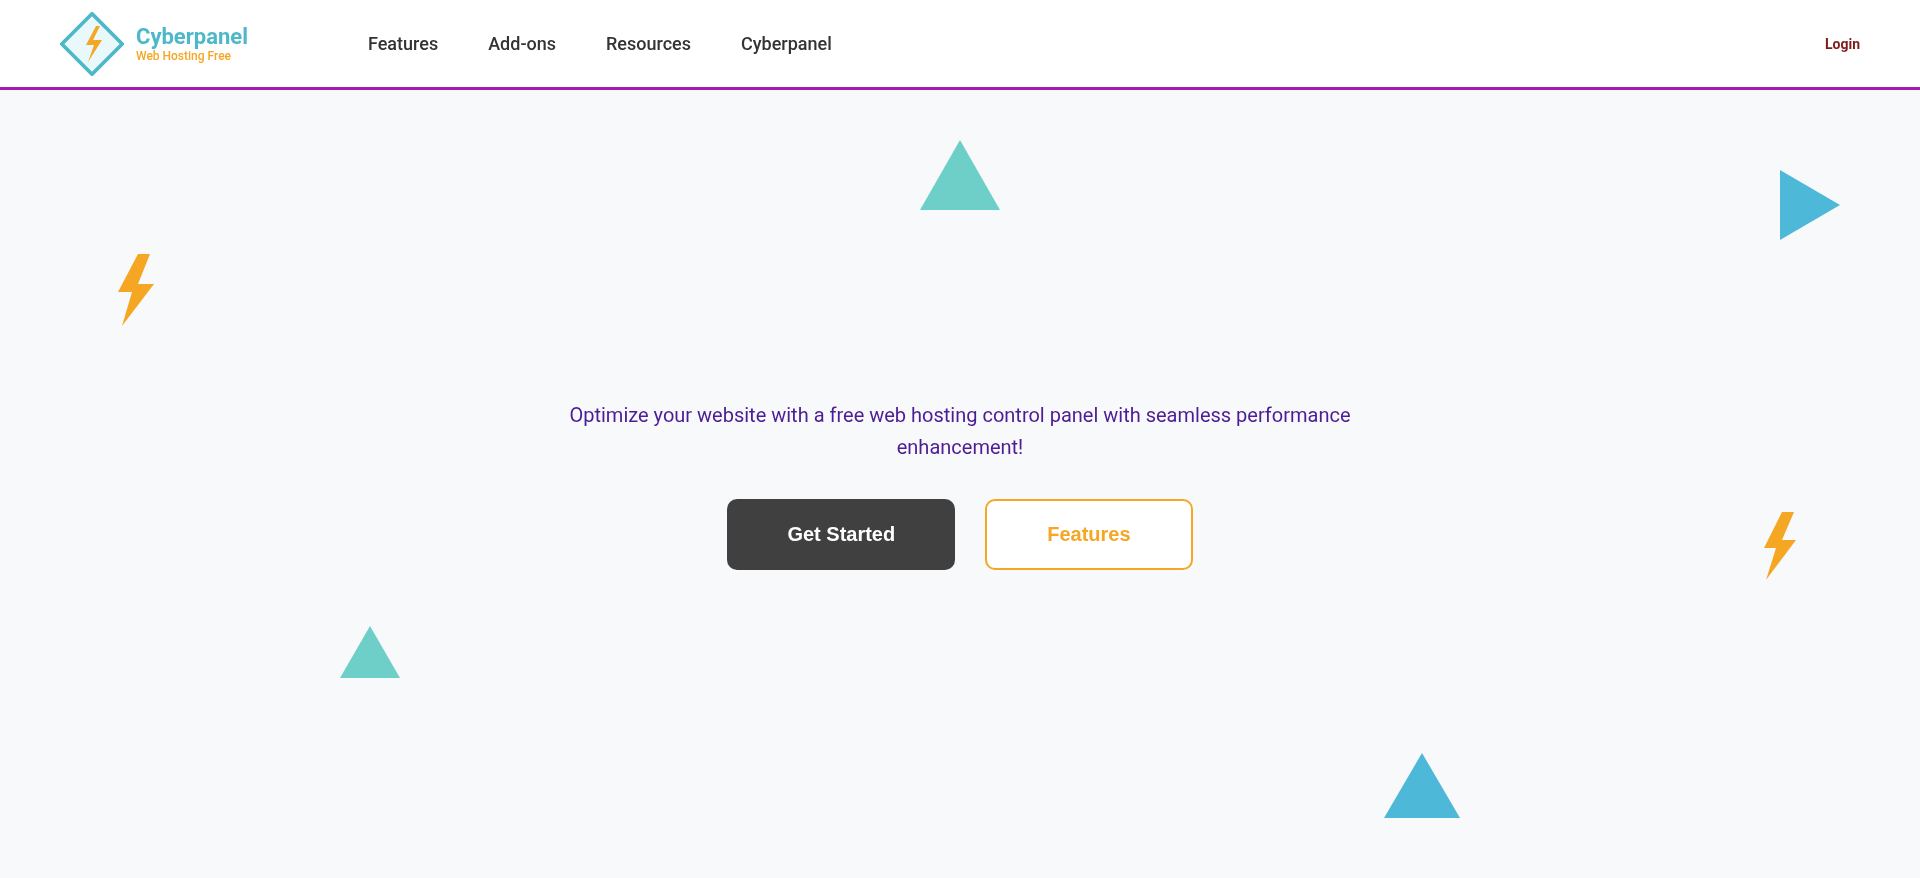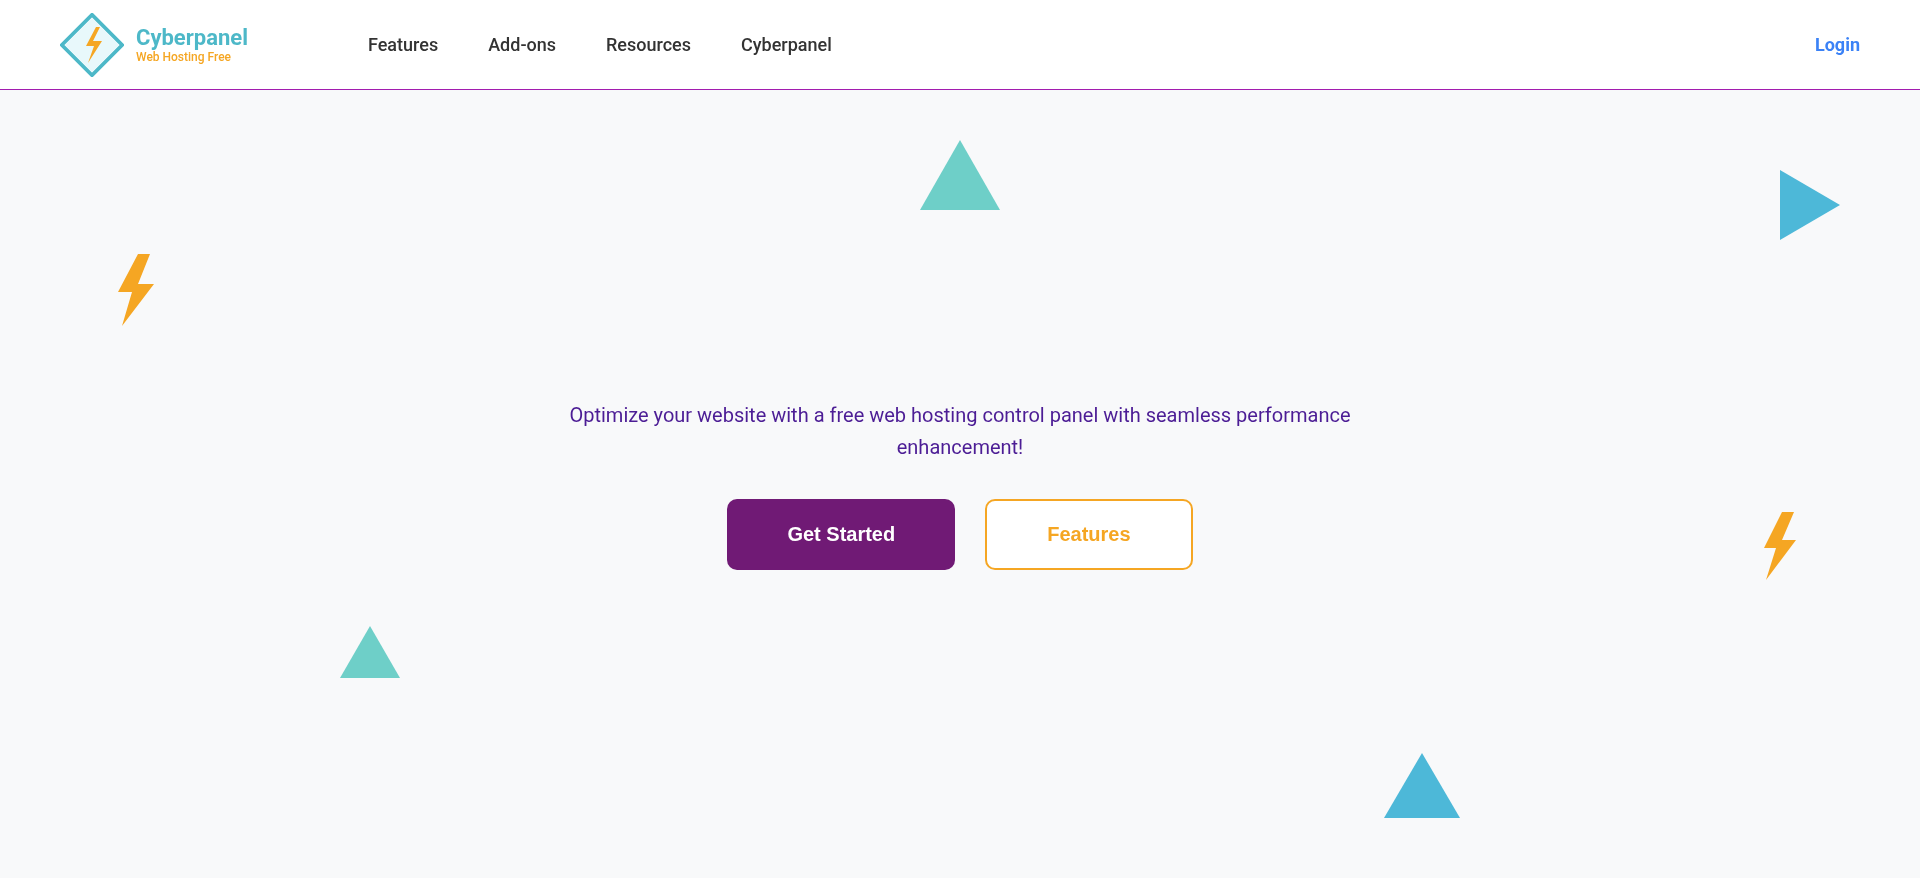--- a/index.html
+++ b/index.html
@@ -12,21 +12,21 @@
       font-family: -apple-system, BlinkMacSystemFont, 'Segoe UI', Roboto, sans-serif;
       background: #f8f9fa;
       width: 1920px;
       height: 878px;
       overflow: hidden;
     }
 
     
     .navbar {
       background: #fff;
-      border-bottom: 1px solid #a21caf;
+      border-bottom: 3px solid #a21caf;
       height: 90px;
       display: flex;
       align-items: center;
       padding: 13px 60px;
       position: relative;
       z-index: 10;
     }
 
     .logo-area {
       display: flex;
@@ -74,22 +74,22 @@
 
     .nav-right {
       margin-left: auto;
       display: flex;
       align-items: center;
       gap: 40px;
     }
 
     .login-link {
       text-decoration: none;
-      color: #3b82f6;
-      font-size: 18px;
+      color: #7f1d1d;
+      font-size: 14px;
       font-weight: 700;
     }
 
     .get-started-btn {
       background: #f5a623;
       color: #fff;
       border: none;
       border-radius: 8px;
       padding: 18px 40px;
       font-size: 18px;
@@ -133,21 +133,21 @@
       margin-bottom: 36px;
     }
 
     .hero-buttons {
       display: flex;
       gap: 30px;
       justify-content: center;
     }
 
     .btn-get-started {
-      background: #701a75;
+      background: #404040;
       color: #fff;
       border: none;
       border-radius: 10px;
       padding: 22px 60px;
       font-size: 20px;
       font-weight: 600;
       cursor: pointer;
     }
 
     .btn-features {

